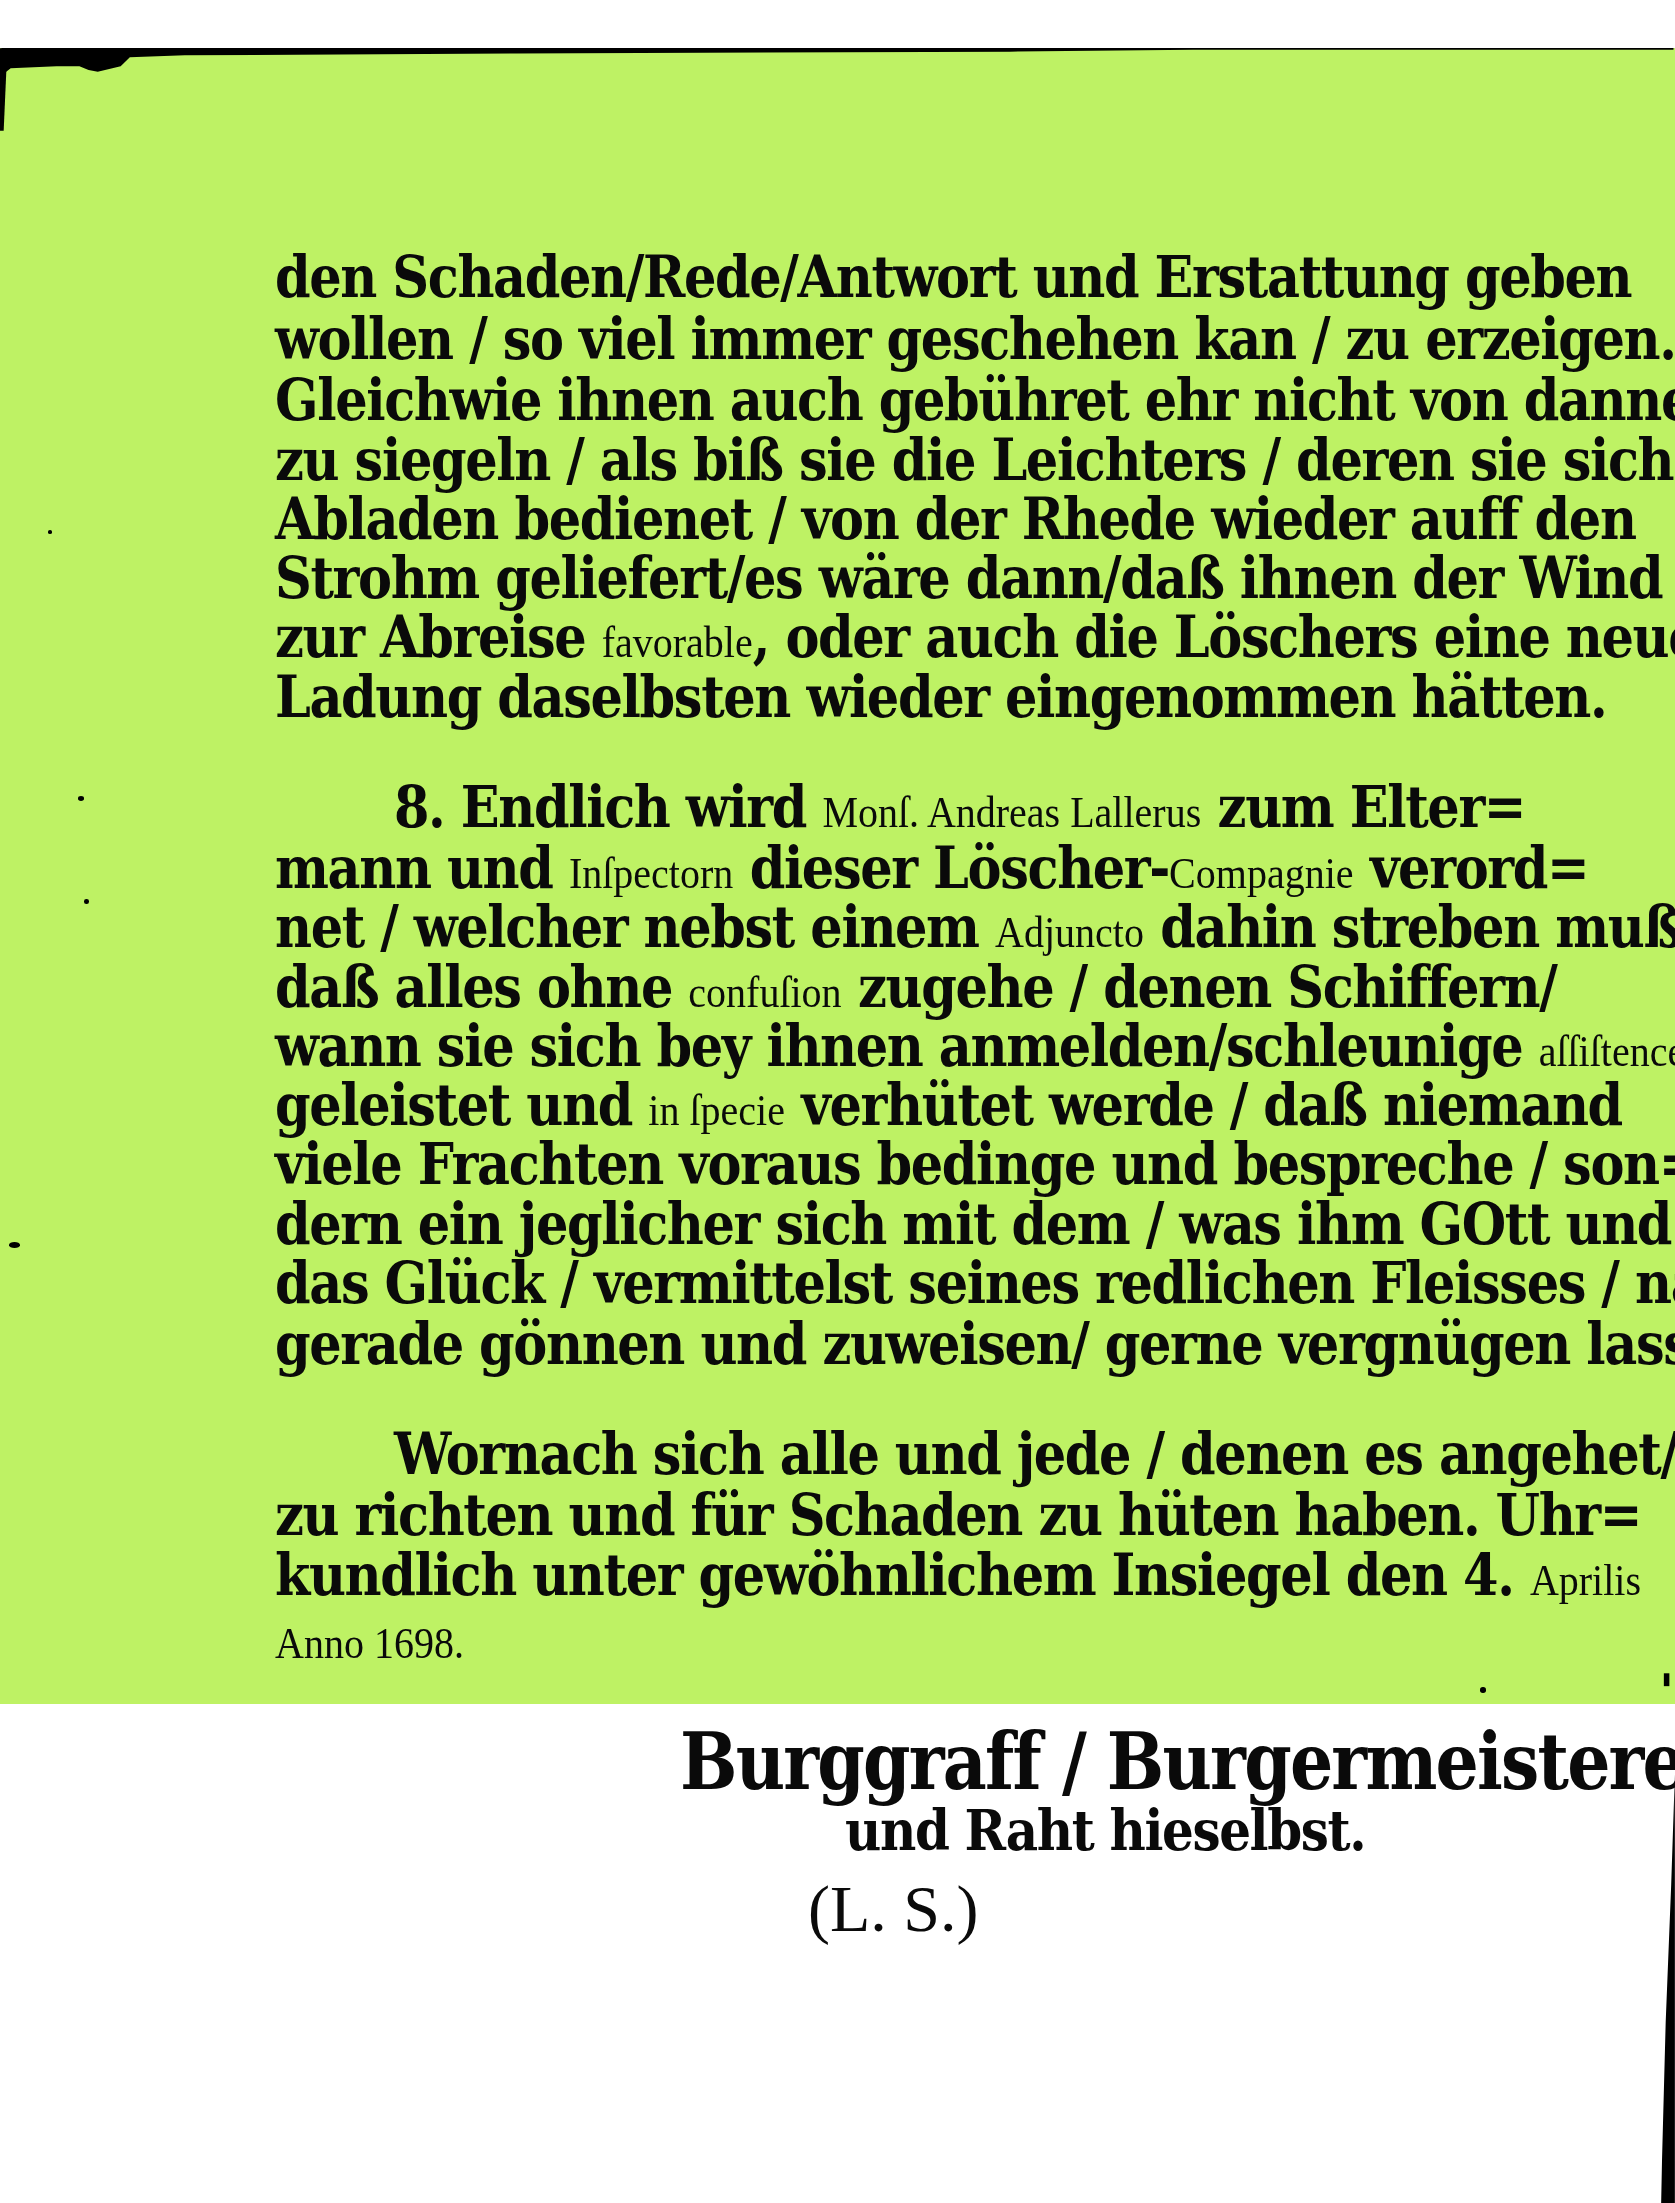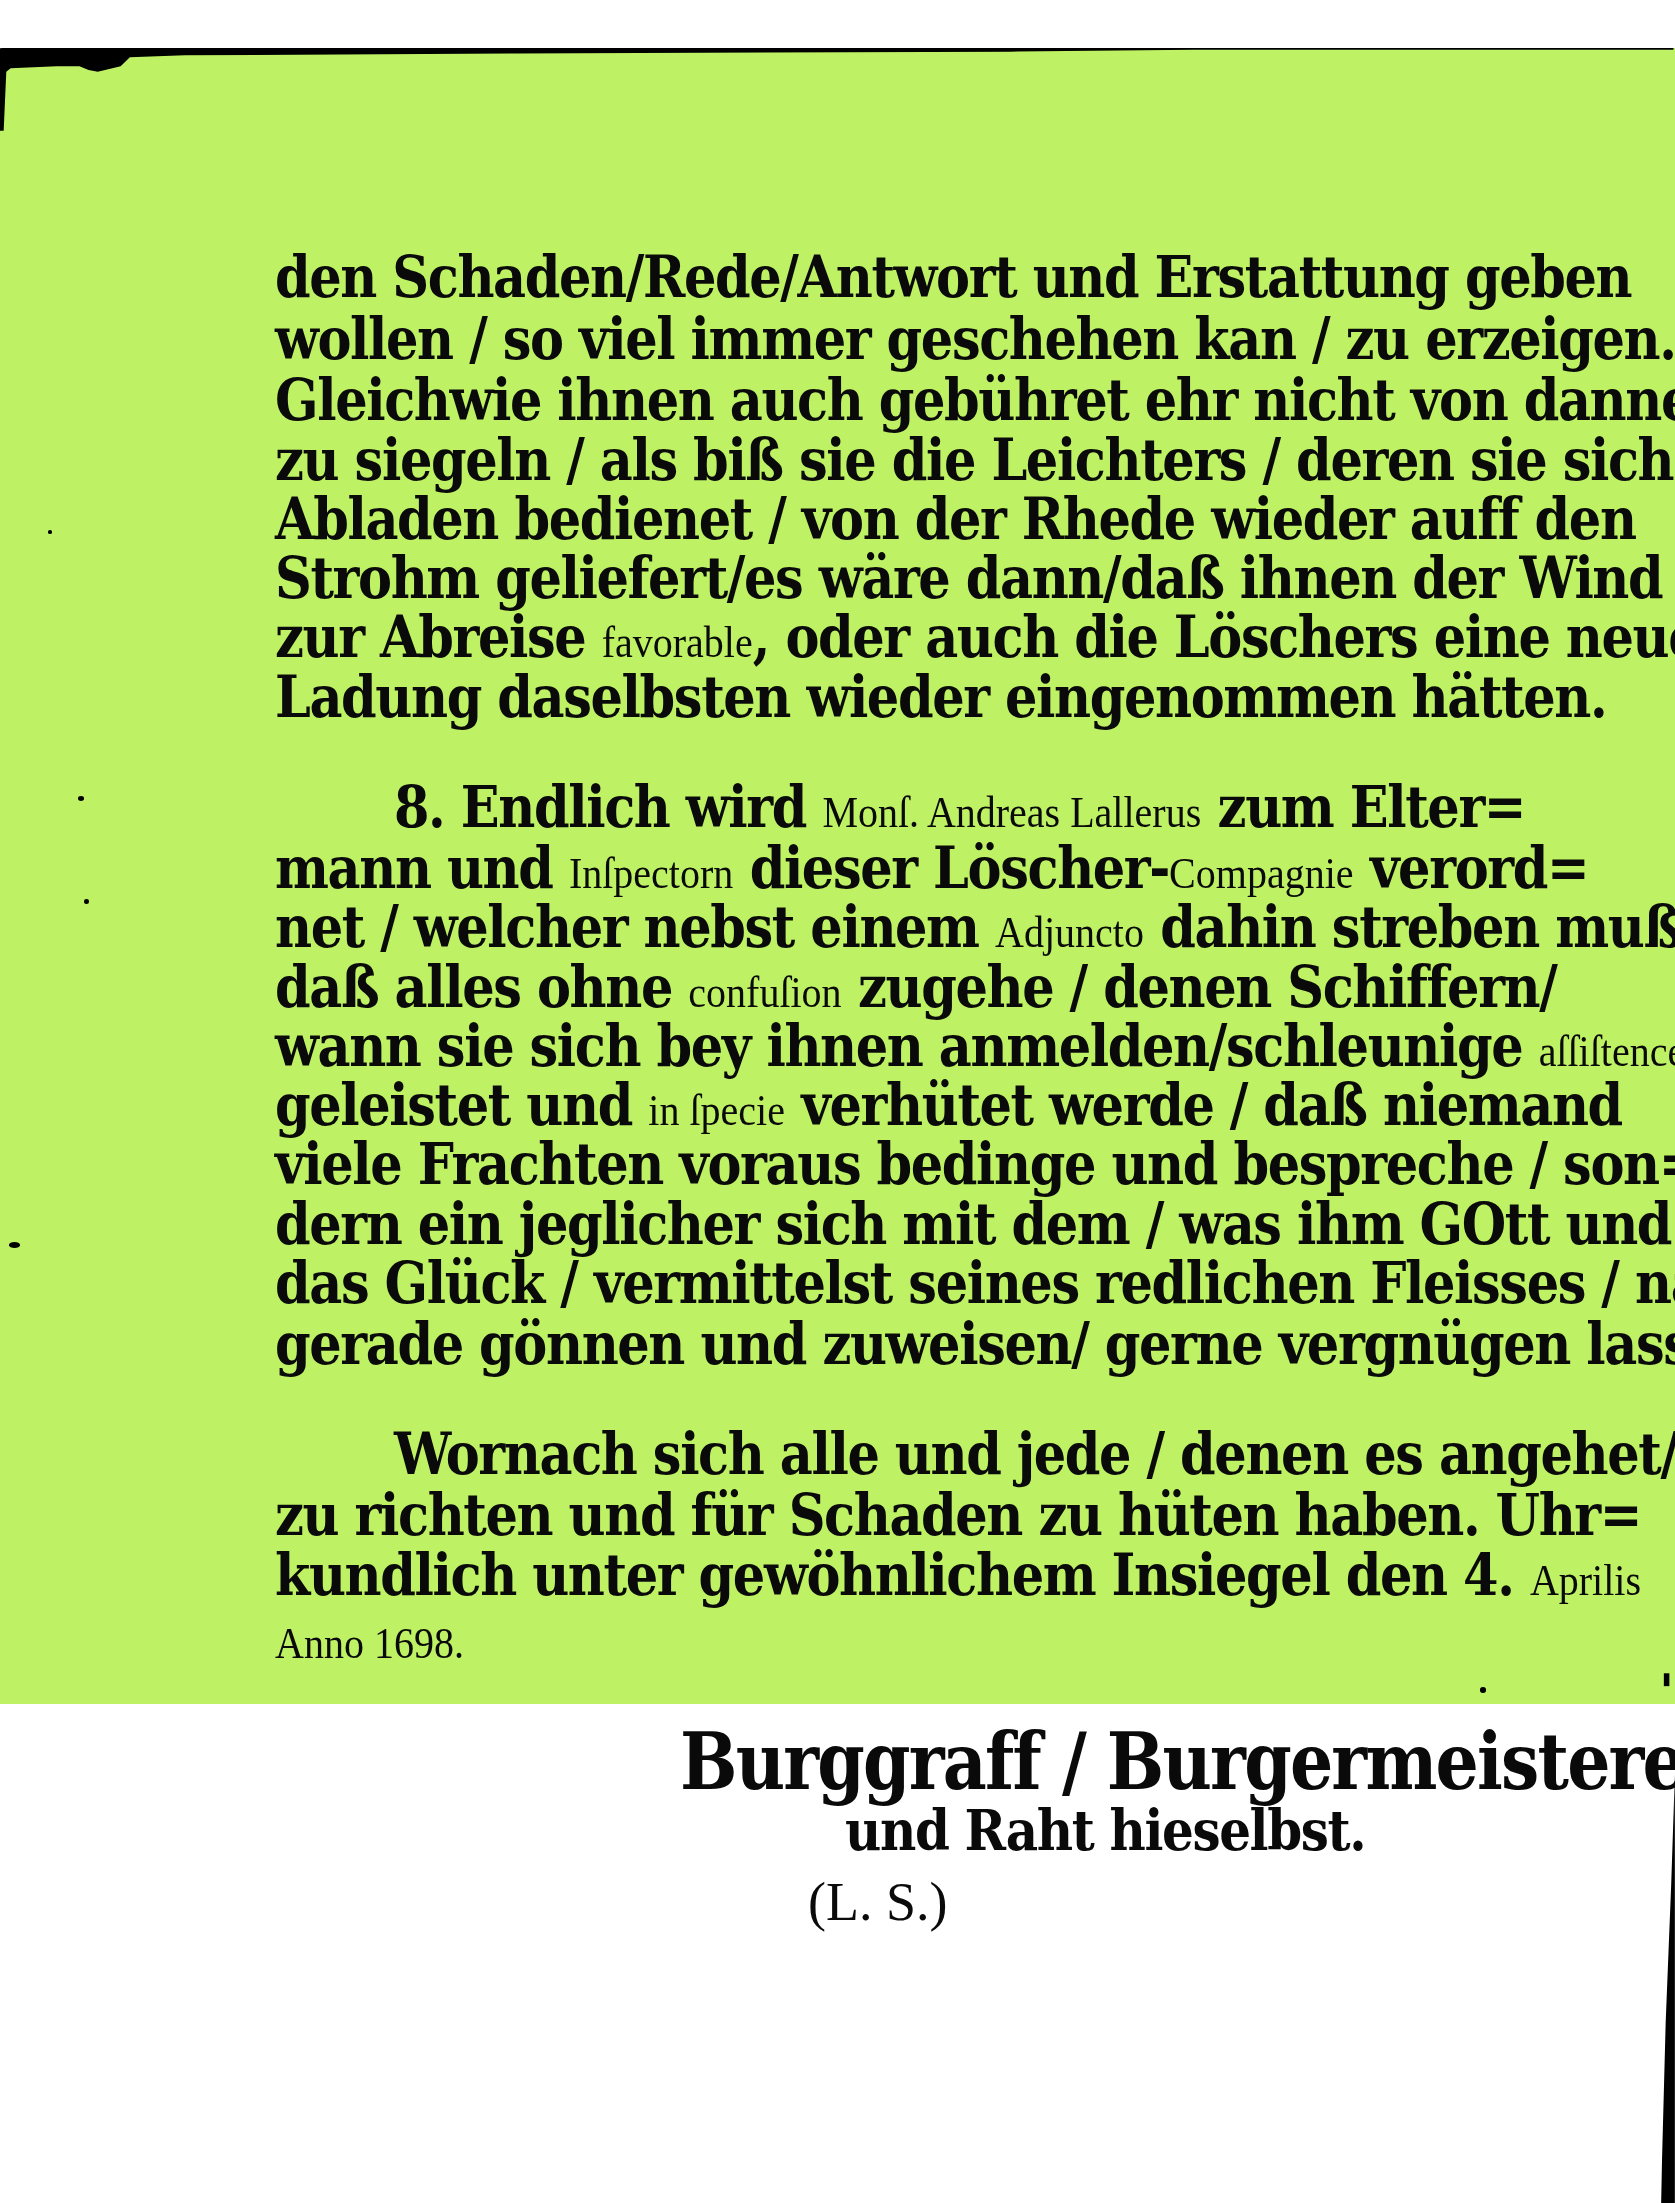--- a/index.html
+++ b/index.html
@@ -17,21 +17,21 @@
     color: #0a0a0a; white-space: nowrap;
     text-align: justify; text-align-last: justify;
     font-weight: bold; letter-spacing: -1.4px;
     transform: scaleY(1.12); transform-origin: left top;
   }
   .line.last { text-align-last: left; }
   .line.indent { padding-left: 119px; width: 1111px; }
   .latin { font-family: "Liberation Serif", serif; font-weight: normal; font-size: 40px; letter-spacing: 0; }
   .sig1 { position: absolute; left: 680px; top: 1667px; width: 826px; font-family: "DejaVu Serif", serif; font-weight: bold; font-size: 68px; letter-spacing: -1.8px; color:#0a0a0a; white-space: nowrap; transform: scaleY(1.15); transform-origin: left top; }
   .sig2 { position: absolute; left: 845px; top: 1749px; font-family: "DejaVu Serif", serif; font-weight: bold; font-size: 50px; letter-spacing: -1.4px; color:#0a0a0a; white-space: nowrap; transform: scaleY(1.12); transform-origin: left top; }
-  .seal { position: absolute; left: 808px; top: 1823px; font-family: "Liberation Serif", serif; font-size: 54px; color:#0a0a0a; white-space: nowrap; }
+  .seal { position: absolute; left: 808px; top: 1823px; font-family: "Liberation Serif", serif; font-size: 66px; color:#0a0a0a; white-space: nowrap; }
 </style>
 </head>
 <body>
 
 <div class="page">
 
   <div class="scan-top">
     <svg width="1675" height="27.5" viewBox="0 0 1824 30">
       <path d="M0 0 H1824 V2 H1300 L1100 4 L560 6 L200 8 L140 10 L130 20 L105 26 L95 24 L85 20 L60 20 L10 22 L0 30 Z" fill="#000"></path>
     </svg>

